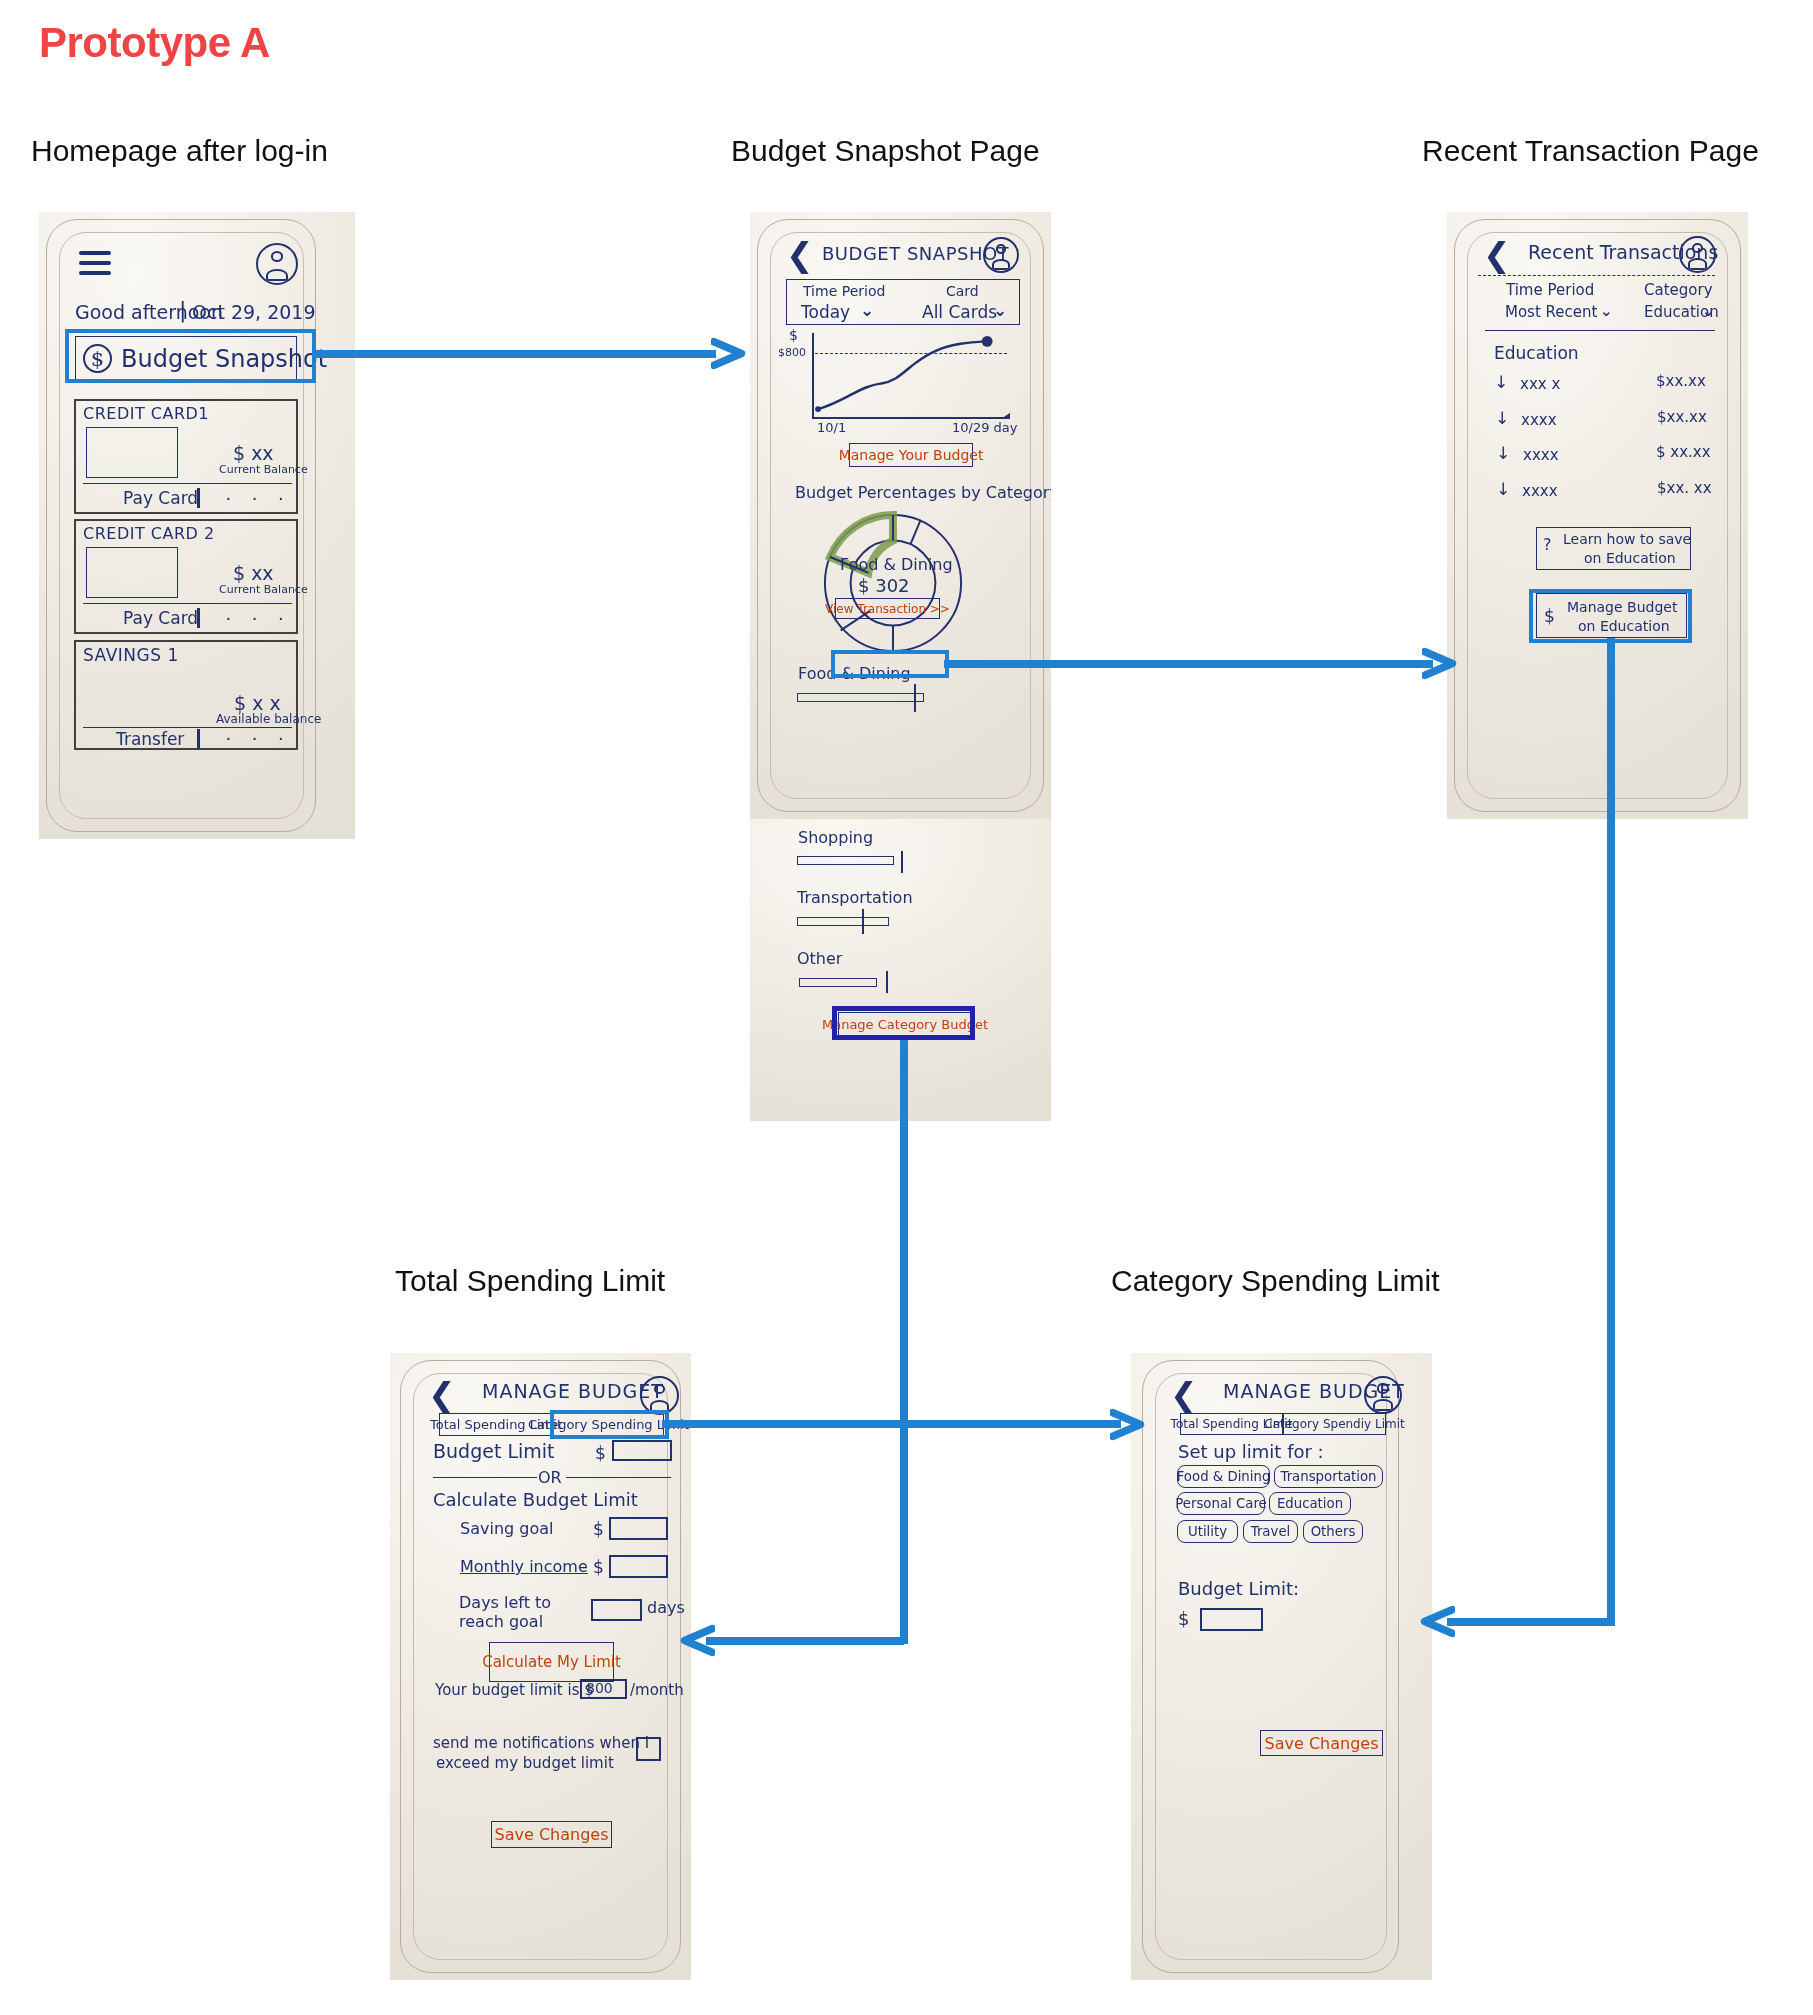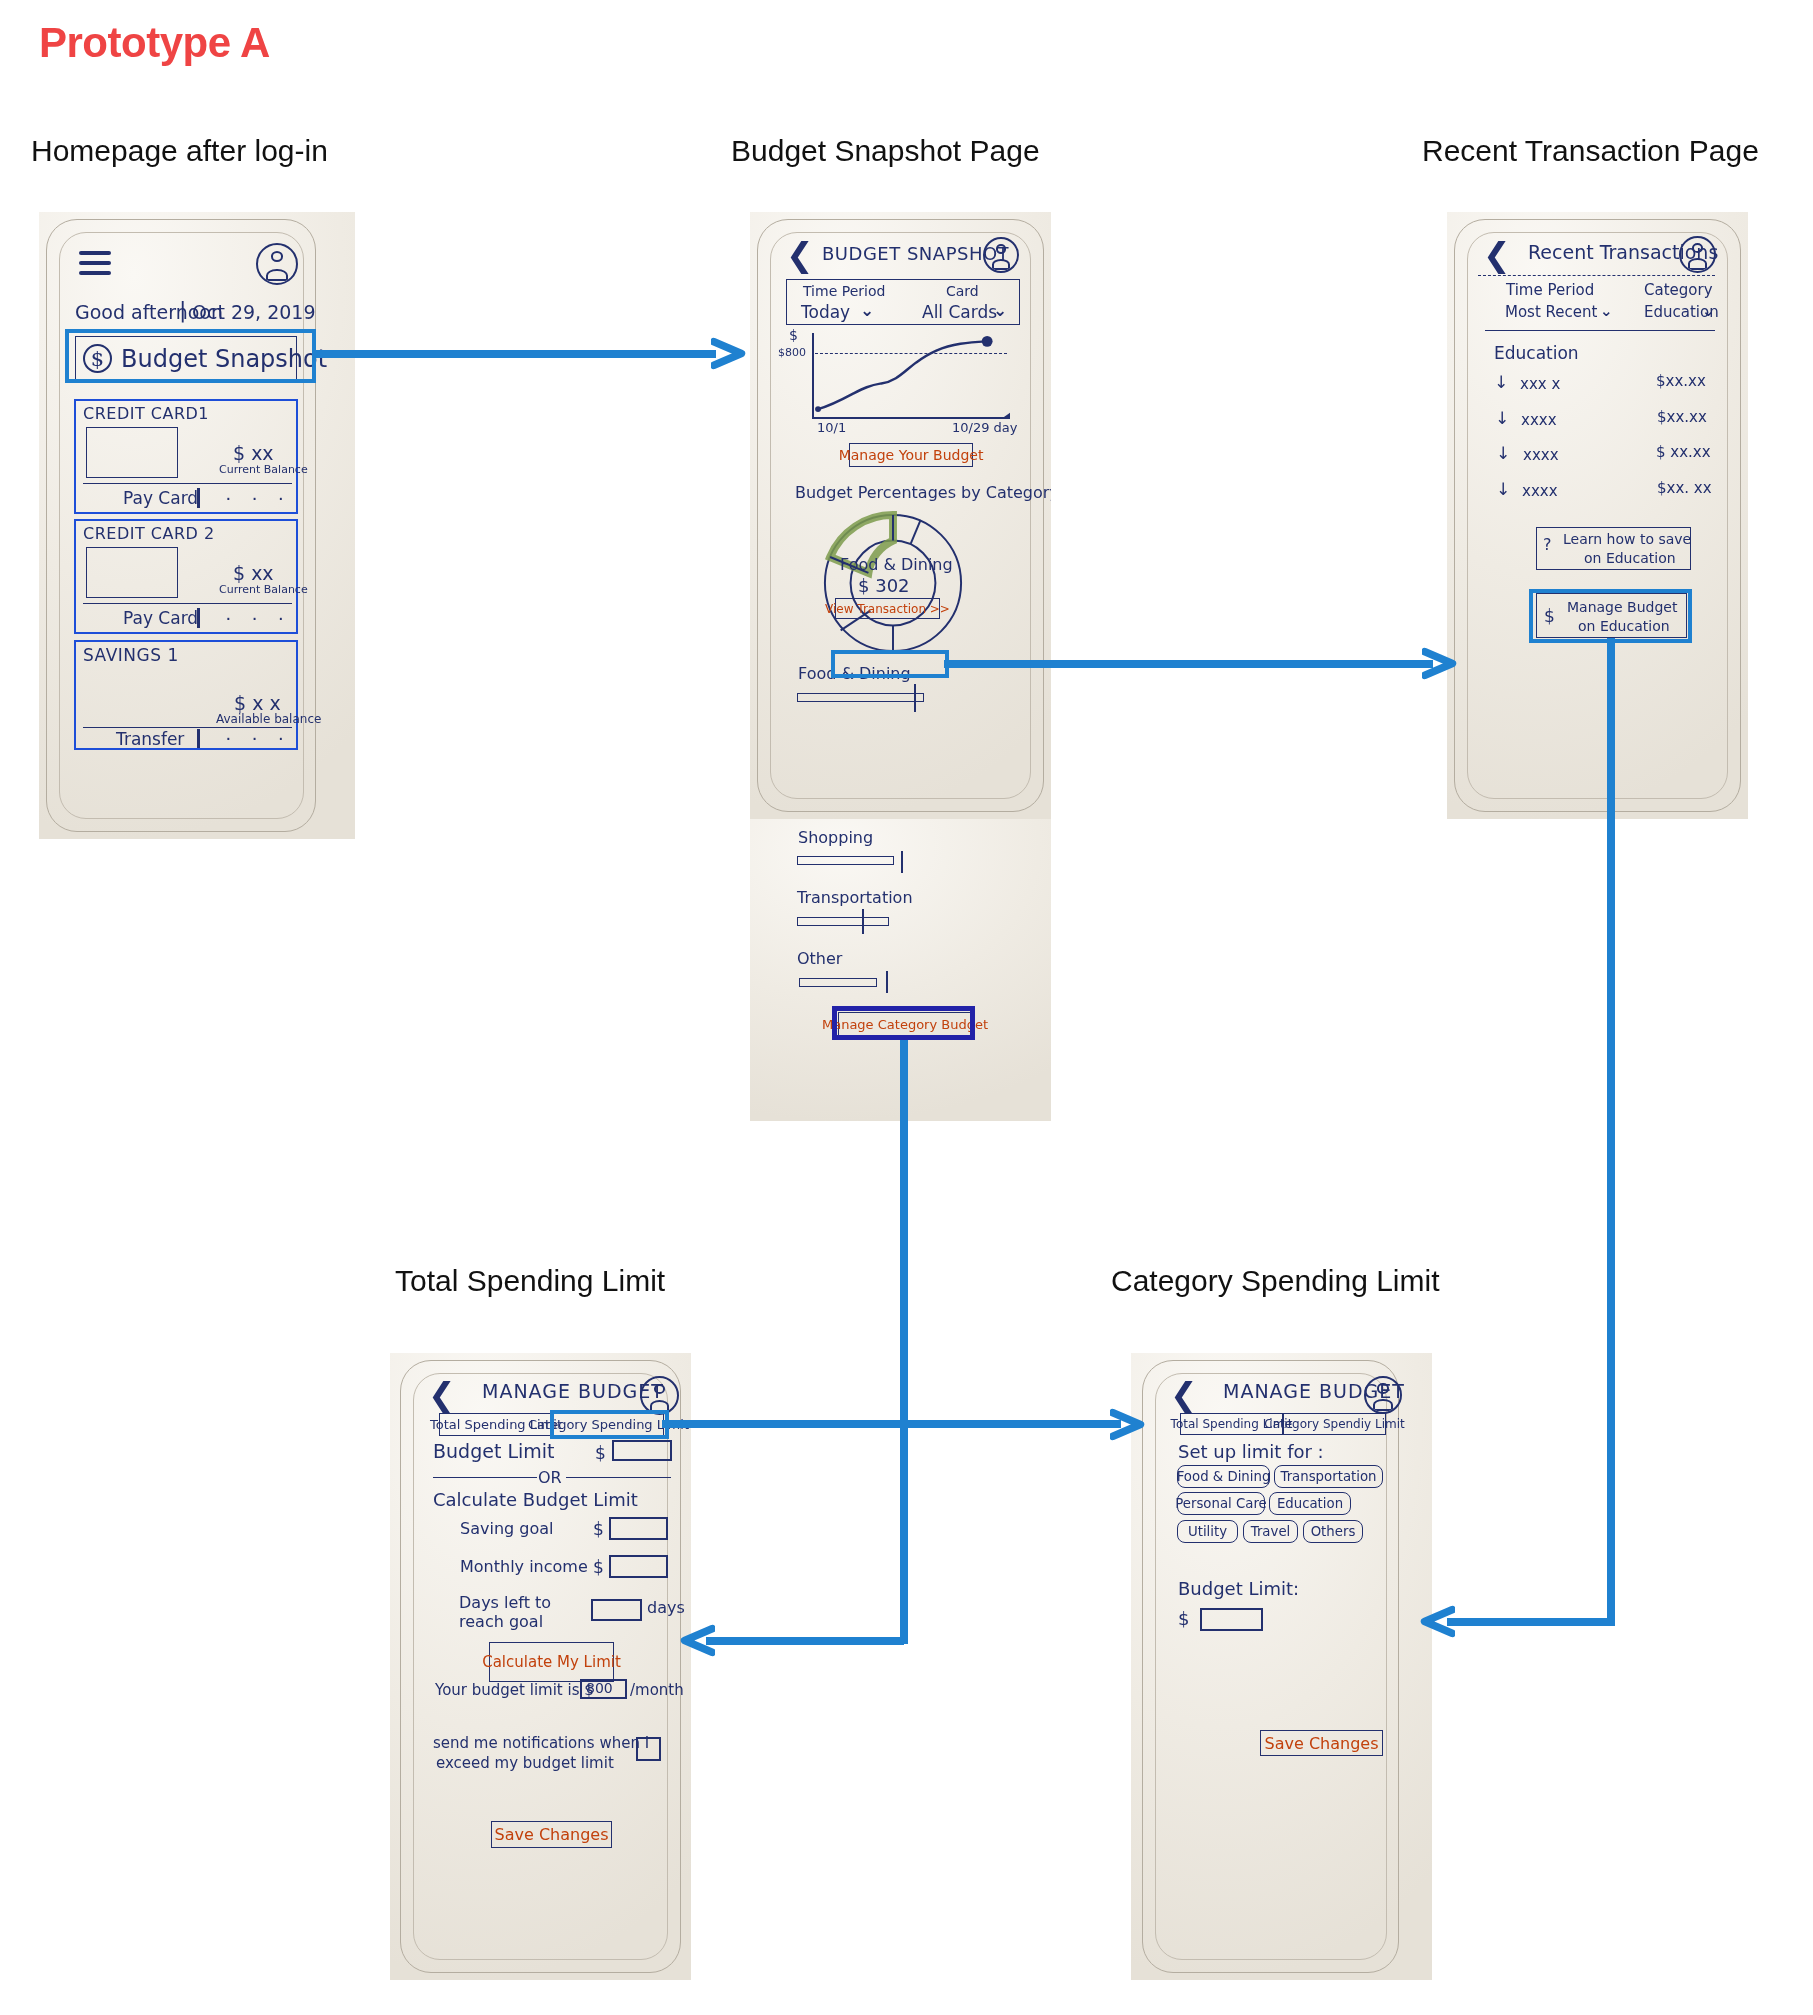--- a/index.html
+++ b/index.html
@@ -61,21 +61,21 @@
   .avatar .body{ width:56%; height:34%; border:2px solid #23306e; border-radius:50% 50% 0 0; position:absolute; bottom:4%;}
 
   .chev{ position:absolute; font-size:33px; color:#23306e; line-height:1; font-family:"DejaVu Sans", sans-serif;}
 
   .dollar-circ{
     position:absolute; border:2px solid #23306e; border-radius:50%;
     display:flex; align-items:center; justify-content:center;
     font-size:21px; color:#23306e; font-family:"DejaVu Serif", serif;
   }
 
-  .card-box{ position:absolute; border:2px solid #1d4ed8;text-align:center; }
+  .card-box{ position:absolute; border:2px solid #404040;text-align:center; }
   .thin-box{ position:absolute; border:1.5px solid #23306e; }
   .dots{ position:absolute; color:#23306e; font-size:20px; letter-spacing:7px;}
 
   
   .donut-wrap{ position:absolute; }
   .bar-track{ position:absolute; border:1.5px solid #23306e; height:9px; }
   .bar-tick{ position:absolute; width:2px; background:#23306e; }
 
   .chip{
     position:absolute; border:1.5px solid #23306e; border-radius:8px;
@@ -333,21 +333,21 @@
   <div class="solid-rule" style="left:43px; top:124px; width:104px;"></div>
   <div class="ink" style="left:148px; top:115px; font-size:16px;">OR</div>
   <div class="solid-rule" style="left:176px; top:124px; width:105px;"></div>
 
   <div class="ink" style="left:43px; top:136px; font-size:18px;">Calculate Budget Limit</div>
 
   <div class="ink" style="left:70px; top:166px; font-size:16px;">Saving goal</div>
   <div class="ink" style="left:203px; top:166px; font-size:17px;">$</div>
   <div class="field" style="left:219px; top:164px; width:59px; height:23px;"></div>
 
-  <div class="ink" style="left:70px; top:204px; font-size:16px;">Monthly income</div>
+  <div class="ink" style="left:70px; top:204px; font-size:16px;text-decoration:underline;">Monthly income</div>
   <div class="ink" style="left:203px; top:204px; font-size:17px;">$</div>
   <div class="field" style="left:219px; top:202px; width:59px; height:23px;"></div>
 
   <div class="ink" style="left:69px; top:240px; font-size:16px;">Days left to</div>
   <div class="ink" style="left:69px; top:259px; font-size:16px;">reach goal</div>
   <div class="field" style="left:201px; top:246px; width:51px; height:22px;"></div>
   <div class="ink" style="left:257px; top:245px; font-size:16px;">days</div>
 
   <div class="btn-sketch" style="left:99px; top:289px; width:125px; height:40px; font-size:15px;">Calculate My Limit</div>
 

